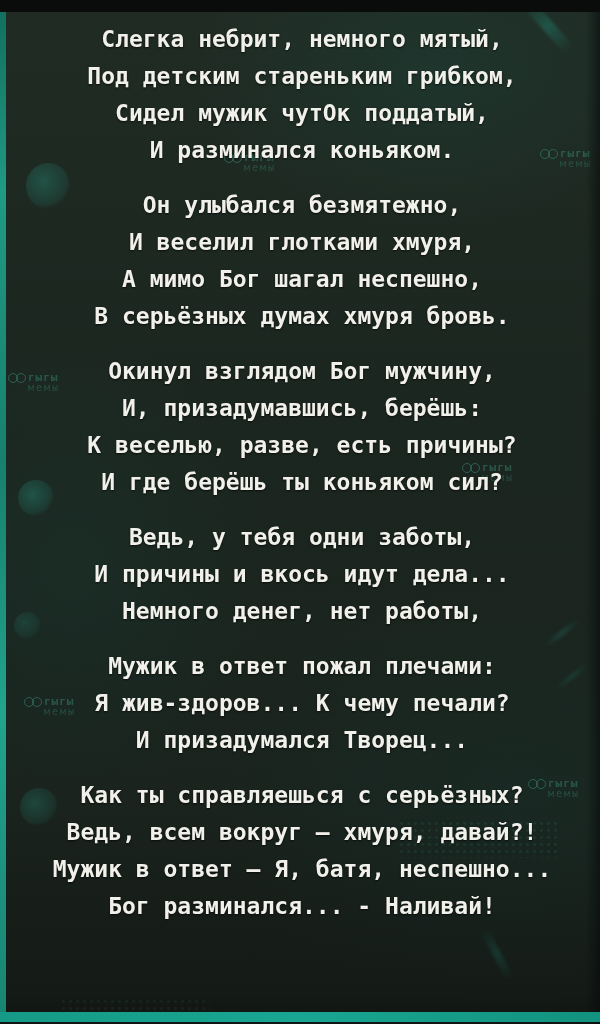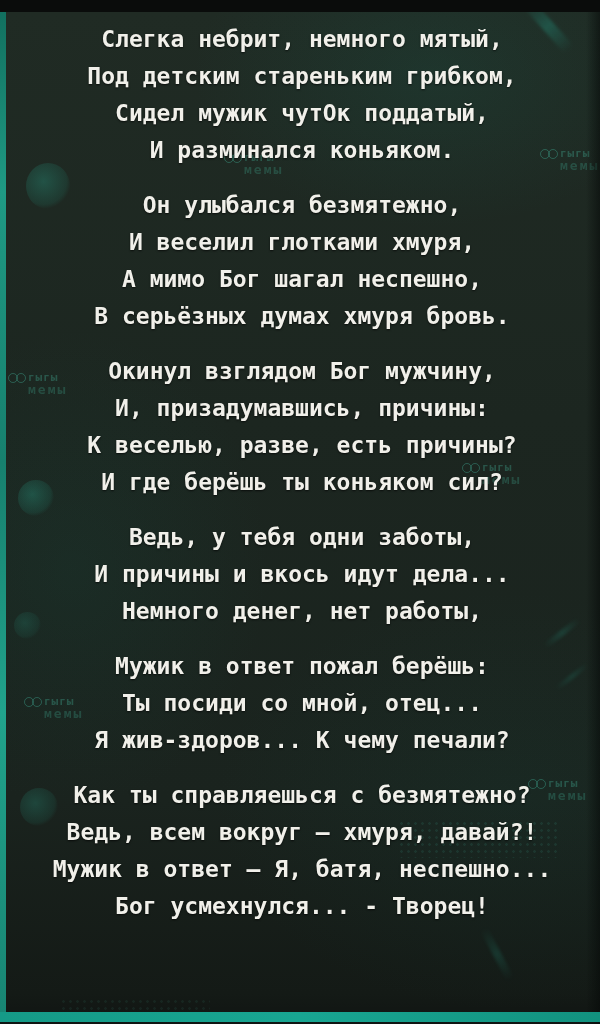--- a/index.html
+++ b/index.html
@@ -83,21 +83,21 @@
     position: absolute;
     width: 8px; height: 8px;
     border: 1.5px solid rgba(72,196,170,0.35);
     border-radius: 50%;
     top: 0;
   }
   .wm-logo::before { left: 0; }
   .wm-logo::after { left: 8px; }
   .wm-words { display: flex; flex-direction: column; line-height: 1; }
   .wm-name { font-size: 11px; font-weight: 700; letter-spacing: 1px; }
-  .wm-sub { font-size: 13px; letter-spacing: 2px; opacity: 0.8; font-weight: bold; }
+  .wm-sub { font-size: 10px; letter-spacing: 2px; opacity: 0.8; }
   
   .blob {
     position: absolute;
     border-radius: 50%;
     background: radial-gradient(circle at 40% 40%, rgba(40,150,128,0.38), rgba(32,120,102,0.20) 60%, rgba(0,0,0,0) 72%);
     z-index: 1;
   }
   .streak {
     position: absolute;
     background: linear-gradient(90deg, rgba(0,0,0,0), rgba(34,128,110,0.45), rgba(0,0,0,0));
@@ -184,39 +184,39 @@
         <div class="line">И разминался коньяком.</div>
       </div>
       <div class="stanza">
         <div class="line">Он улыбался безмятежно,</div>
         <div class="line">И веселил глотками хмуря,</div>
         <div class="line">А мимо Бог шагал неспешно,</div>
         <div class="line">В серьёзных думах хмуря бровь.</div>
       </div>
       <div class="stanza">
         <div class="line">Окинул взглядом Бог мужчину,</div>
-        <div class="line">И, призадумавшись, причины:</div>
+        <div class="line">И, призадумавшись, берёшь:</div>
         <div class="line">К веселью, разве, есть причины?</div>
         <div class="line">И где берёшь ты коньяком сил?</div>
       </div>
       <div class="stanza">
         <div class="line">Ведь, у тебя одни заботы,</div>
         <div class="line">И причины и вкось идут дела...</div>
         <div class="line">Немного денег, нет работы,</div>
       </div>
       <div class="stanza">
-        <div class="line">Мужик в ответ пожал берёшь:</div>
-        <div class="line">Ты посиди со мной, отец...</div>
+        <div class="line">Мужик в ответ пожал плечами:</div>
         <div class="line">Я жив-здоров... К чему печали?</div>
-      </div>
-      <div class="stanza">
-        <div class="line">Как ты справляешься с безмятежно?</div>
+        <div class="line">И призадумался Творец...</div>
+      </div>
+      <div class="stanza">
+        <div class="line">Как ты справляешься с серьёзных?</div>
         <div class="line">Ведь, всем вокруг – хмуря, давай?!</div>
         <div class="line">Мужик в ответ – Я, батя, неспешно...</div>
-        <div class="line">Бог усмехнулся... - Творец!</div>
+        <div class="line">Бог разминался... - Наливай!</div>
       </div>
     </div>
 
   <div class="top-bar"></div>
   <div class="left-strip"></div>
   <div class="right-shade"></div>
   <div class="bottom-strip"></div>
 
 </div>
 

